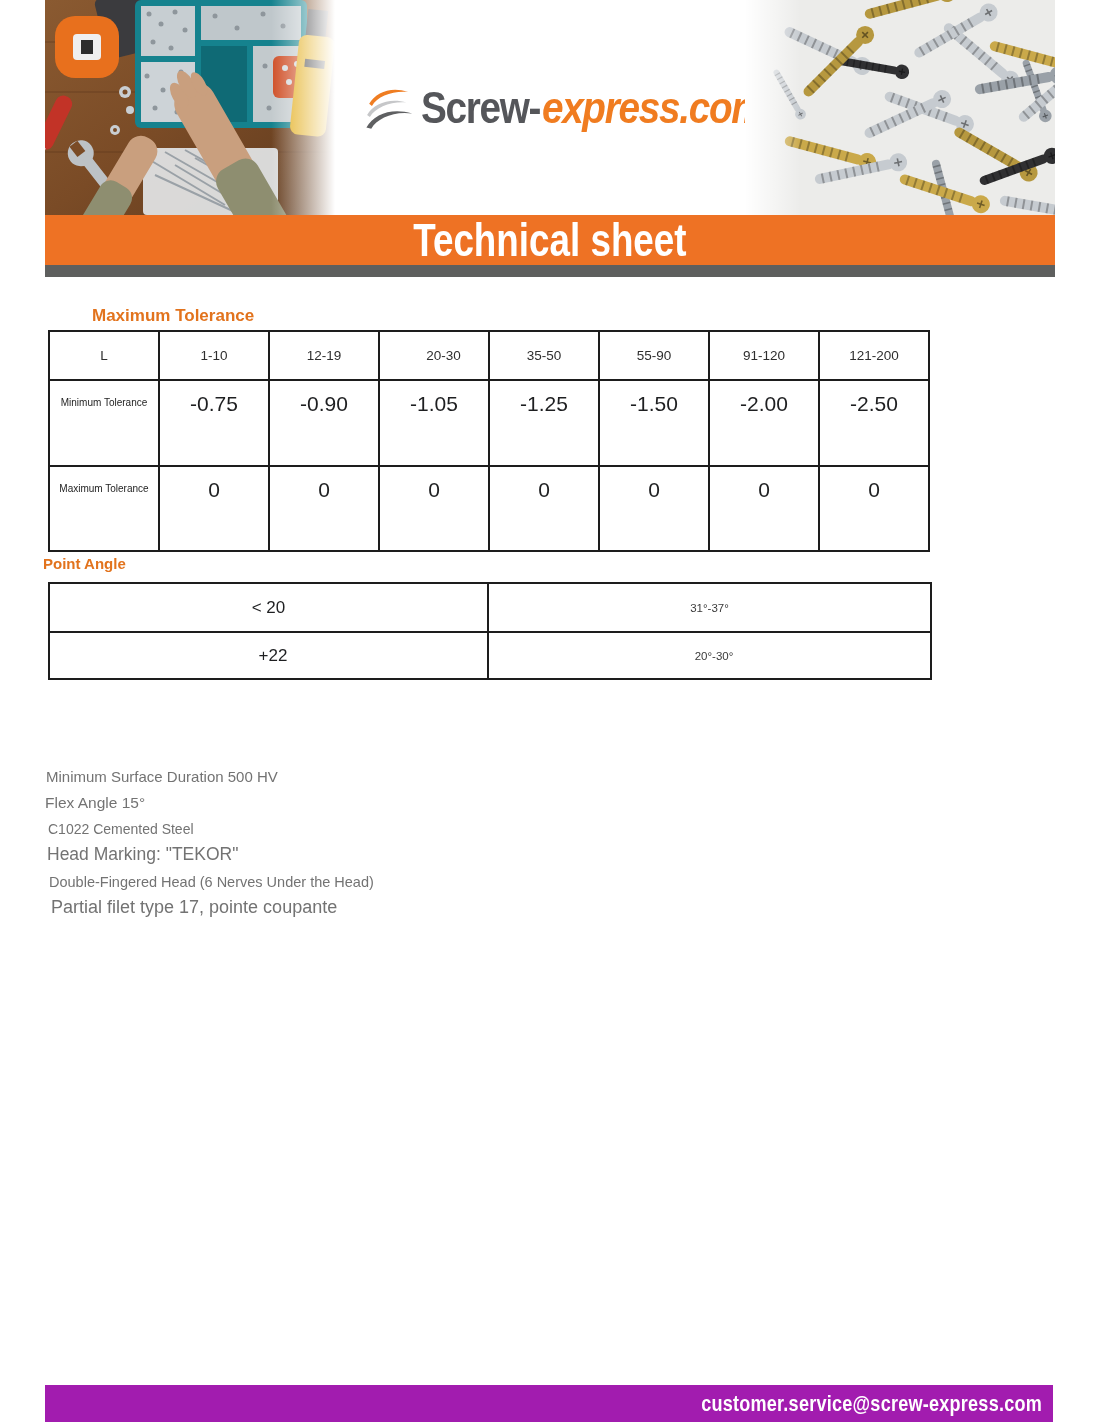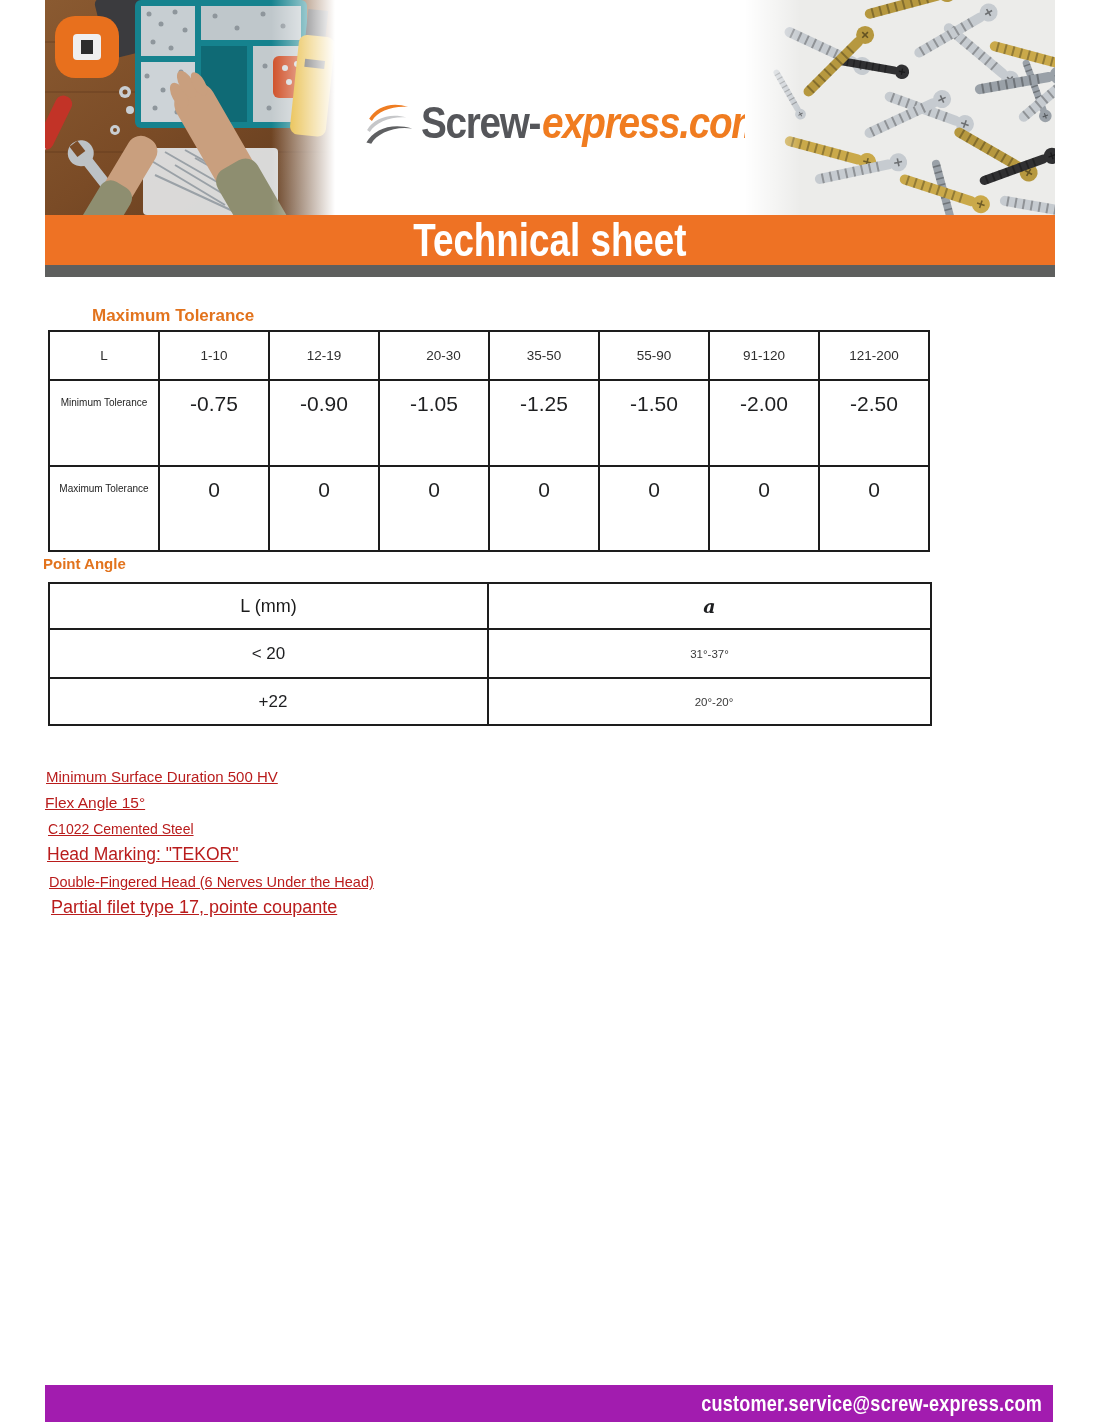--- a/index.html
+++ b/index.html
@@ -9,21 +9,21 @@
   }
   
   .photo{position:absolute; top:0; height:215px; overflow:hidden;}
   .photo svg{display:block; width:100%; height:100%;}
   .photo-left{left:45px; width:290px;}
   .photo-left::after{content:""; position:absolute; inset:0;
     background:linear-gradient(to right, rgba(255,255,255,0) 78%, #ffffff 100%);}
   .photo-right{left:745px; width:310px;}
   .photo-right::after{content:""; position:absolute; inset:0;
     background:linear-gradient(to left, rgba(255,255,255,0) 82%, #ffffff 100%);}
-  .logo{position:absolute; left:365px; top:91px; height:64px; display:flex; align-items:center;text-align:right;}
+  .logo{position:absolute; left:365px; top:76px; height:64px; display:flex; align-items:center;text-align:right;}
   .logo svg{width:50px; height:60px; margin-right:6px;}
   .logo-text{display:flex; align-items:baseline; transform:scaleX(0.86); transform-origin:left center;
     font-size:45px; font-weight:bold; letter-spacing:-1.5px; white-space:nowrap;}
   .logo-primary{color:#55565a;}
   .logo-secondary{color:#f07c20; font-style:italic; margin-left:2px;}
   .banner{position:absolute; left:45px; top:215px; width:1010px; height:50px;
     background:#ee7224; display:flex; align-items:flex-start; justify-content:center;}
   .banner-text{display:inline-block; transform:scaleX(0.8); color:#ffffff;
     font-size:46px; font-weight:bold; white-space:nowrap; line-height:50px;}
   .banner-underbar{position:absolute; left:45px; top:265px; width:1010px; height:12px; background:#5e5f5e;}
@@ -49,21 +49,21 @@
   .pa-table{left:48px; top:582px; width:882px;}
   .pa-table tr.hdr td{height:42px; vertical-align:middle;}
   .pa-table td.lmm{font-size:18px; color:#1c1c1c;}
   .pa-table td.alpha{font-family:"DejaVu Serif", serif; font-style:italic; font-weight:bold; font-size:19px;}
   .pa-table tr.r1 td{height:45px;}
   .pa-table tr.r2 td{height:43px;padding-left:10px;}
   .pa-table td.big{font-size:17px; vertical-align:middle;}
   .pa-table td.small{font-size:11.5px; color:#3a3a3a; vertical-align:middle;}
 
   
-  .spec{position:absolute; color:#b91c1c; white-space:nowrap;text-decoration:underline;}
+  .spec{position:absolute; color:#737373; white-space:nowrap;}
   .spec-0{left:46px; top:768px; font-size:15px;}
   .spec-1{left:45px; top:794px; font-size:15.5px;}
   .spec-2{left:48px; top:821px; font-size:14px;}
   .spec-3{left:47px; top:844px; font-size:17.5px;}
   .spec-4{left:49px; top:874px; font-size:14.5px;}
   .spec-5{left:51px; top:897px; font-size:18px;}
 
   
   .footer{position:absolute; left:45px; top:1385px; width:1008px; height:37px;
     background:#a21caf; text-align:right;}
@@ -265,31 +265,27 @@
   </tbody>
     </table>
 
   <div class="sec-title pa-title">Point Angle</div>
   <table class="pa-table">
     <colgroup>
         <col style="width:439px">
         <col style="width:443px">
       </colgroup>
     <tbody>
-        <tr class="hdr">
-      <td class="lmm">L (mm)</td>
-      <td class="alpha">a</td>
-    </tr>
     <tr class="r1">
       <td class="big">&lt; 20</td>
       <td class="small">31°-37°</td>
     </tr>
     <tr class="r2">
       <td class="big">+22</td>
-      <td class="small">20°-20°</td>
+      <td class="small">20°-30°</td>
     </tr>
   </tbody>
     </table>
 
   <div class="spec spec-0">Minimum Surface Duration 500 HV</div>
   <div class="spec spec-1">Flex Angle 15°</div>
   <div class="spec spec-2">C1022 Cemented Steel</div>
   <div class="spec spec-3">Head Marking: "TEKOR"</div>
   <div class="spec spec-4">Double-Fingered Head (6 Nerves Under the Head)</div>
   <div class="spec spec-5">Partial filet type 17, pointe coupante</div>

